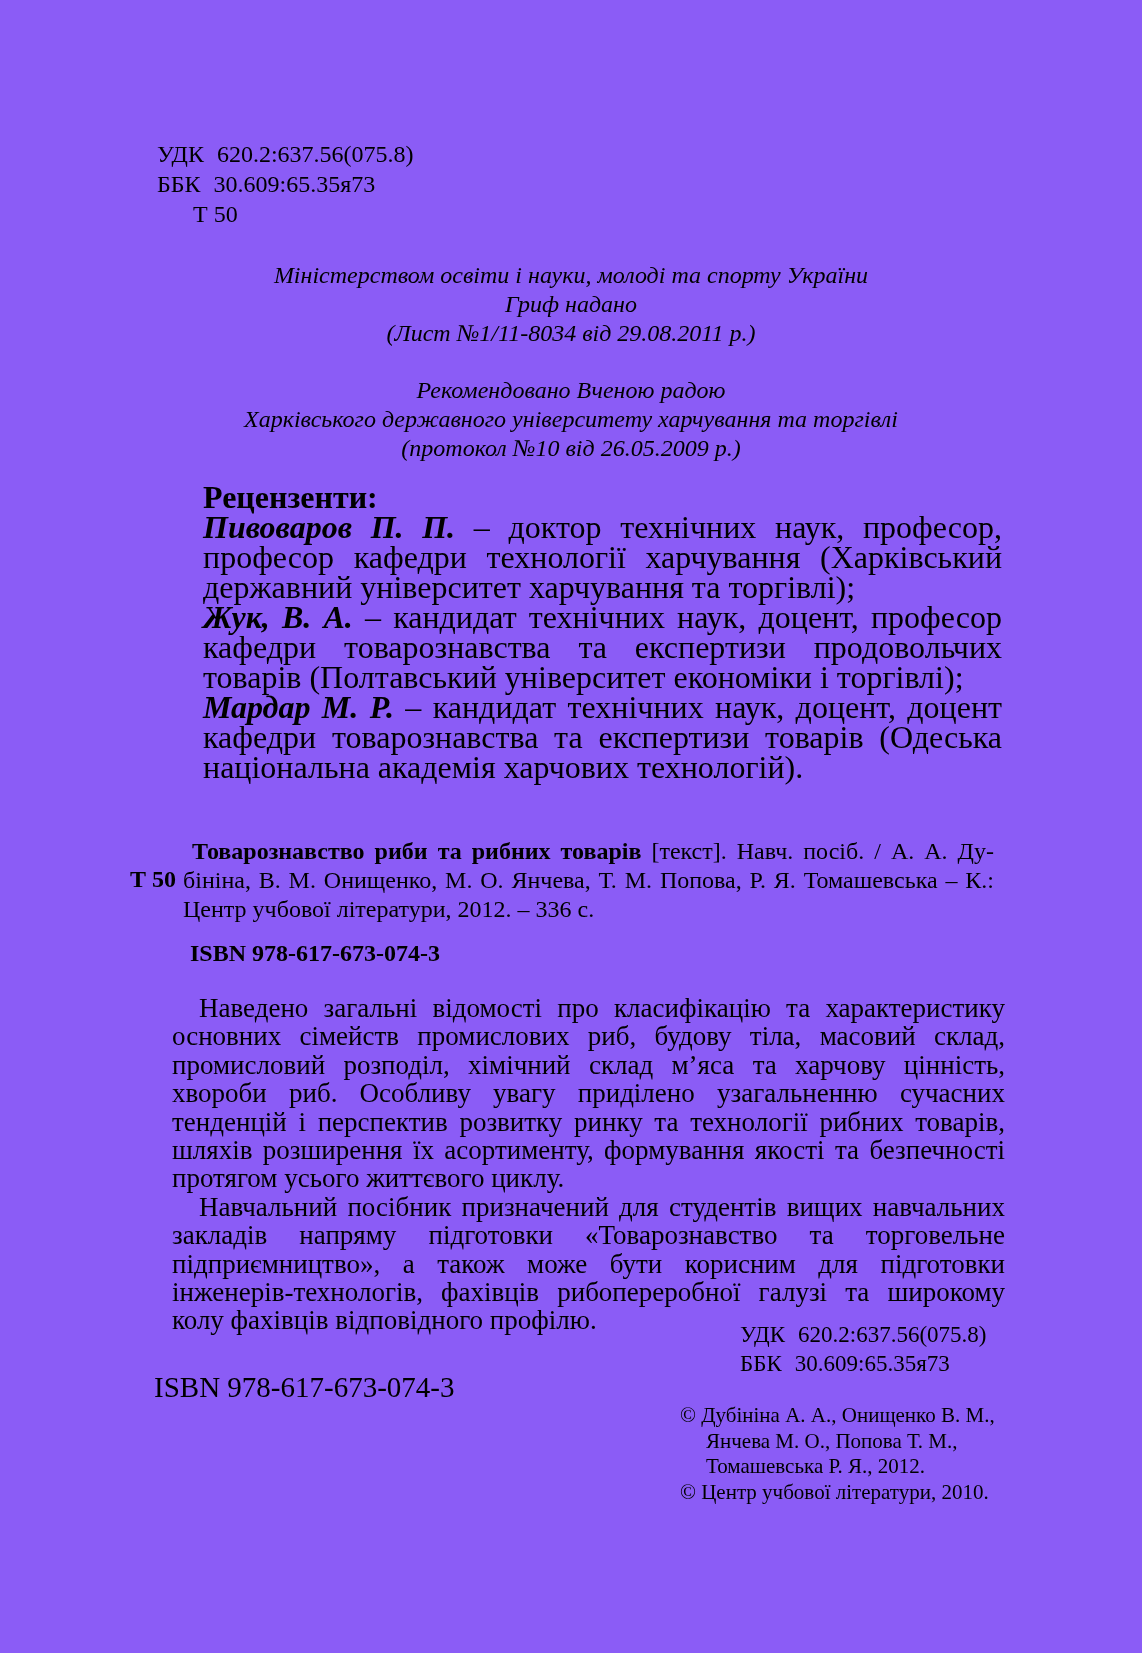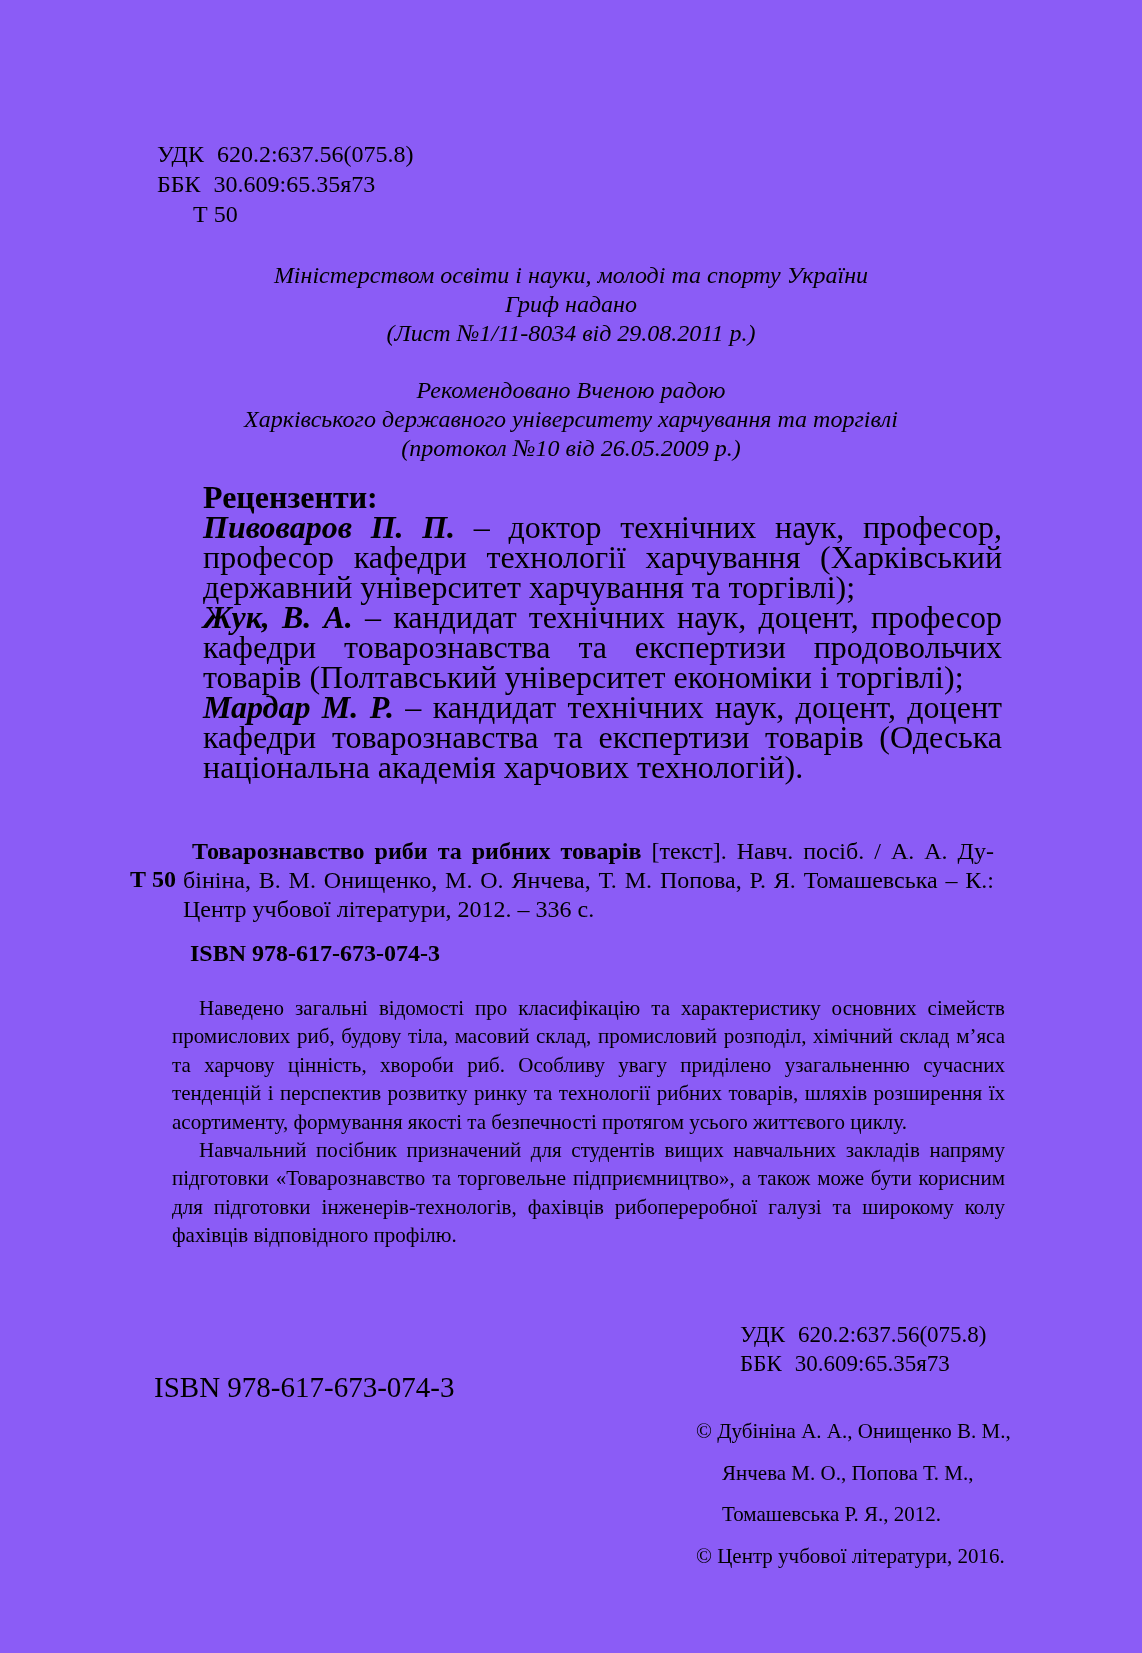--- a/index.html
+++ b/index.html
@@ -32,28 +32,28 @@
   .rev-name { font-weight: bold; font-style: italic; margin-top: 48px; }
 
   
   .catalog { position: absolute; left: 183px; top: 837px; width: 811px; font-size: 24px; line-height: 29px; text-align: justify; text-indent: 9px; }
   .catalog .title { font-weight: bold; }
   .catalog-index { position: absolute; left: 130px; top: 866px; font-size: 24px; font-weight: bold; white-space: nowrap; }
 
   .isbn-mid { position: absolute; left: 190px; top: 940px; font-size: 24px; font-weight: bold; }
 
   
-  .annotation { position: absolute; left: 172px; top: 994px; width: 833px; font-size: 21px; line-height: 28.4px; text-align: justify; }
+  .annotation { position: absolute; left: 172px; top: 994px; width: 833px; font-size: 27px; line-height: 28.4px; text-align: justify; }
   .annotation p { margin: 0; text-indent: 27px; }
 
   
   .codes-bottom { position: absolute; left: 740px; top: 1320px; font-size: 23px; line-height: 29px; }
   .isbn-bottom { position: absolute; left: 154px; top: 1371px; font-size: 29px; white-space: nowrap; }
   .copyright { position: absolute; left: 678px; top: 1402px; font-size: 21px; line-height: 23.6px; }
-  .copyright p { margin: 18px; white-space: nowrap; }
+  .copyright p { margin: 2px; white-space: nowrap; }
   .copyright p.cont { padding-left: 26px; }
 </style>
 </head>
 <body>
 
 <div class="page">
 
   <div class="codes-top">
     <div class="code-line">
       <span class="label">УДК</span><span class="value">620.2:637.56(075.8)</span>
@@ -104,16 +104,16 @@
       <span class="label">ББК</span><span class="value">30.609:65.35я73</span>
     </div>
   </div>
 
   <div class="isbn-bottom">ISBN 978-617-673-074-3</div>
 
   <div class="copyright">
     <p>© Дубініна А. А., Онищенко В. М.,</p>
     <p class="cont">Янчева М. О., Попова Т. М.,</p>
     <p class="cont">Томашевська Р. Я., 2012.</p>
-    <p>© Центр учбової літератури, 2016.</p>
+    <p>© Центр учбової літератури, 2010.</p>
   </div>
 
 </div>
 
 </body></html>

